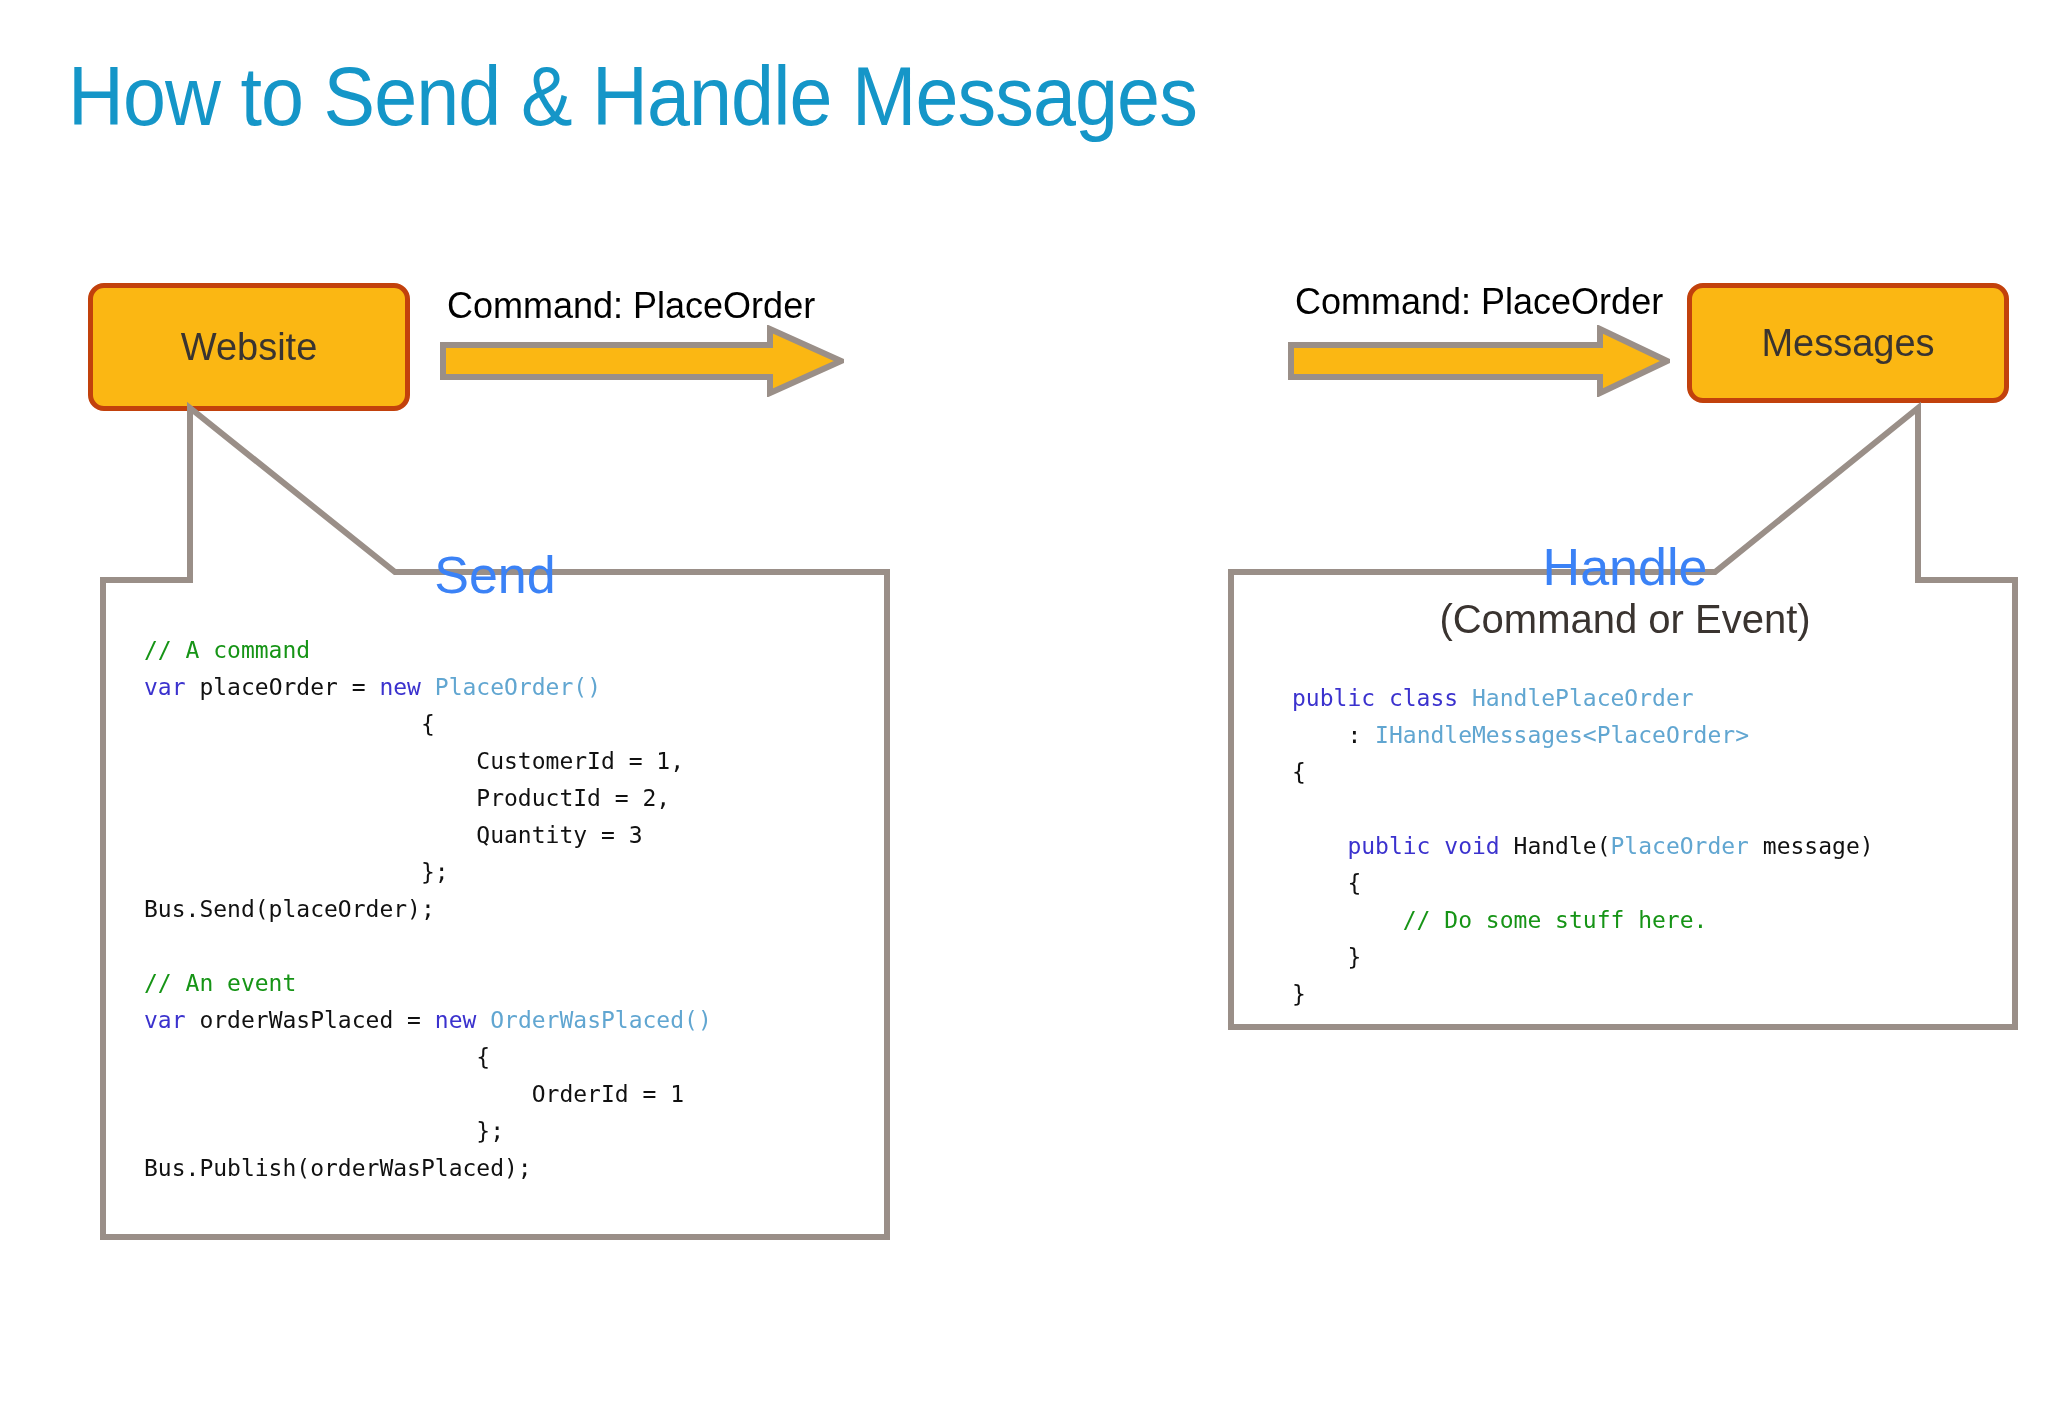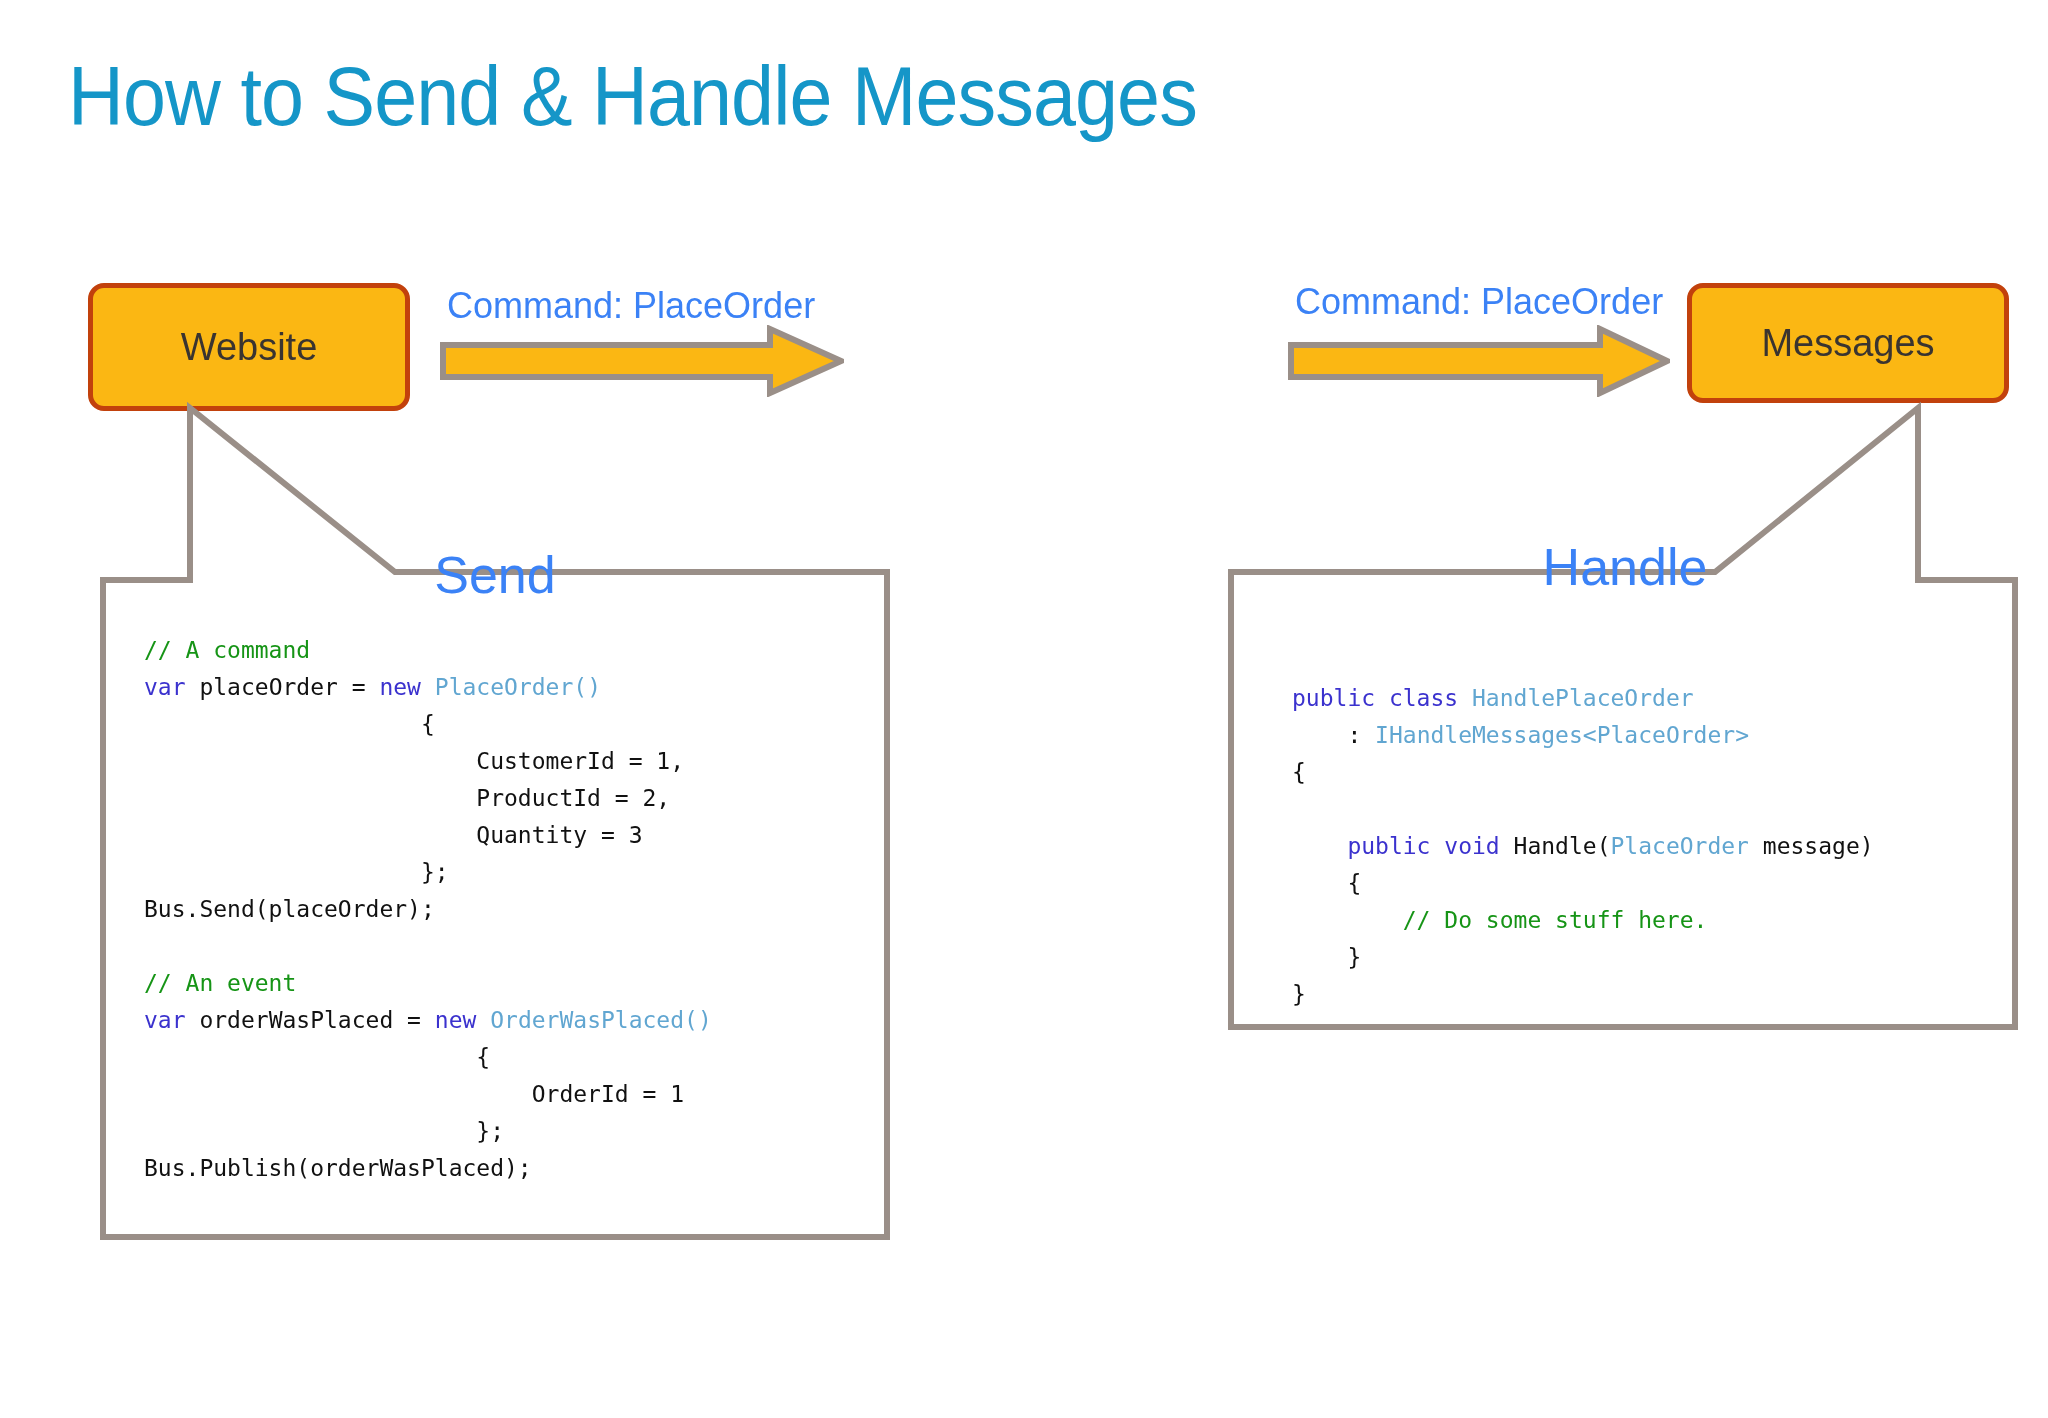--- a/index.html
+++ b/index.html
@@ -61,21 +61,21 @@
   
   .arrow-wrap { position: absolute; }
   #arrow-1 { left: 440px; top: 325px; width: 404px; height: 72px; }
   #arrow-2 { left: 1288px; top: 325px; width: 382px; height: 72px; }
   .arrow-wrap svg { display: block; width: 100%; height: 100%; }
 
   
   .arrow-label {
     position: absolute;
     font-size: 36px;
-    color: #3b82f6;
+    color: #000000;
     white-space: nowrap;
   }
   #label-1 { left: 447px; top: 285px; }
   #label-2 { left: 1295px; top: 281px; }
 
   
   #callout-send, #callout-handle {
     position: absolute;
   }
   #callout-send   { left: 100px;  top: 400px; width: 790px;  height: 840px; }
@@ -161,16 +161,17 @@
   <div class="code" id="code-send"><div><span class="tok-cmt">// A command</span></div><div><span class="tok-kw">var</span><span class="tok-id"> placeOrder = </span><span class="tok-kw">new</span><span class="tok-id"> </span><span class="tok-type">PlaceOrder</span><span class="tok-type">(</span><span class="tok-type">)</span></div><div><span class="tok-id">                    {</span></div><div><span class="tok-id">                        CustomerId = 1,</span></div><div><span class="tok-id">                        ProductId = 2,</span></div><div><span class="tok-id">                        Quantity = 3</span></div><div><span class="tok-id">                    };</span></div><div><span class="tok-id">Bus.Send(placeOrder);</span></div><div>&nbsp;</div><div><span class="tok-cmt">// An event</span></div><div><span class="tok-kw">var</span><span class="tok-id"> orderWasPlaced = </span><span class="tok-kw">new</span><span class="tok-id"> </span><span class="tok-type">OrderWasPlaced</span><span class="tok-type">(</span><span class="tok-type">)</span></div><div><span class="tok-id">                        {</span></div><div><span class="tok-id">                            OrderId = 1</span></div><div><span class="tok-id">                        };</span></div><div><span class="tok-id">Bus.Publish(orderWasPlaced);</span></div></div>
 
   <div id="callout-handle">
     <svg viewBox="0 0 790 630" preserveAspectRatio="none">
       <path d="M 3,172 L 487,172 L 690,8 L 690,180 L 787,180 L 787,627 L 3,627 Z" fill="#ffffff" stroke="#9A8F88" stroke-width="6" stroke-linejoin="miter" stroke-linecap="square"></path>
     </svg>
   </div>
 
   <div class="callout-heading" id="heading-handle">Handle</div>
 
+  <div class="callout-sub" id="sub-handle">(Command or Event)</div>
 
   <div class="code" id="code-handle"><div><span class="tok-kw">public class </span><span class="tok-type">HandlePlaceOrder</span></div><div><span class="tok-id">    : </span><span class="tok-type">IHandleMessages</span><span class="tok-type">&lt;</span><span class="tok-type">PlaceOrder</span><span class="tok-type">&gt;</span></div><div><span class="tok-id">{</span></div><div>&nbsp;</div><div><span class="tok-kw">    public void </span><span class="tok-id">Handle(</span><span class="tok-type">PlaceOrder</span><span class="tok-id"> message)</span></div><div><span class="tok-id">    {</span></div><div><span class="tok-cmt">        // Do some stuff here.</span></div><div><span class="tok-id">    }</span></div><div><span class="tok-id">}</span></div></div>
 
 </div>
 
 </body></html>

